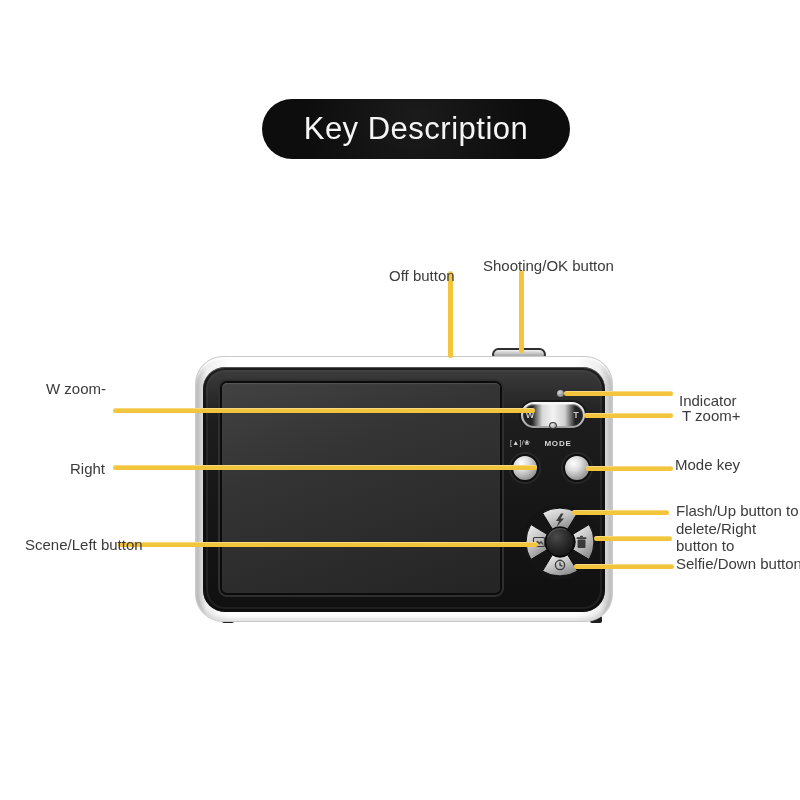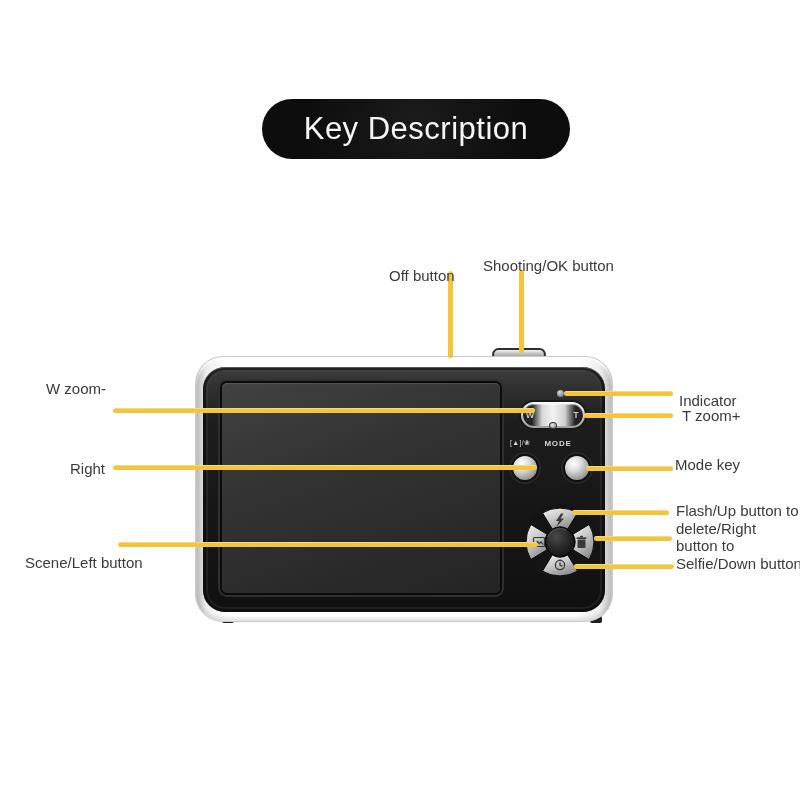--- a/index.html
+++ b/index.html
@@ -19,21 +19,21 @@
 
   
   .lbl{color:#3b3b3b;font-size:15px;white-space:nowrap;z-index:6;}
   .lbl-off{left:389px;top:267px;}
   .lbl-shoot{left:483px;top:248px;margin-top:9px;}
   .lbl-ind{left:679px;top:392px;}
   .lbl-t{left:682px;top:407px;}
   .lbl-w{left:46px;top:380px;}
   .lbl-macro{left:70px;top:460px;}
   .lbl-mode{left:675px;top:436px;margin-top:20px;}
-  .lbl-scene{left:25px;top:554px;}
+  .lbl-scene{left:25px;top:536px;}
   .lbl-block{left:676px;top:502px;line-height:17.5px;white-space:nowrap;}
 
   
   .cl{background:#F2C53D;border-radius:3px;z-index:5;
       box-shadow:inset 0 1px 0 rgba(255,255,255,0.35);}
   .cl-v{width:5px;}
   .cl-h{height:5px;}
   .ln-off{left:448px;top:271px;height:87px;}
   .ln-shoot{left:519px;top:270px;height:83px;}
   .ln-w{left:113px;top:408px;width:422px;}

